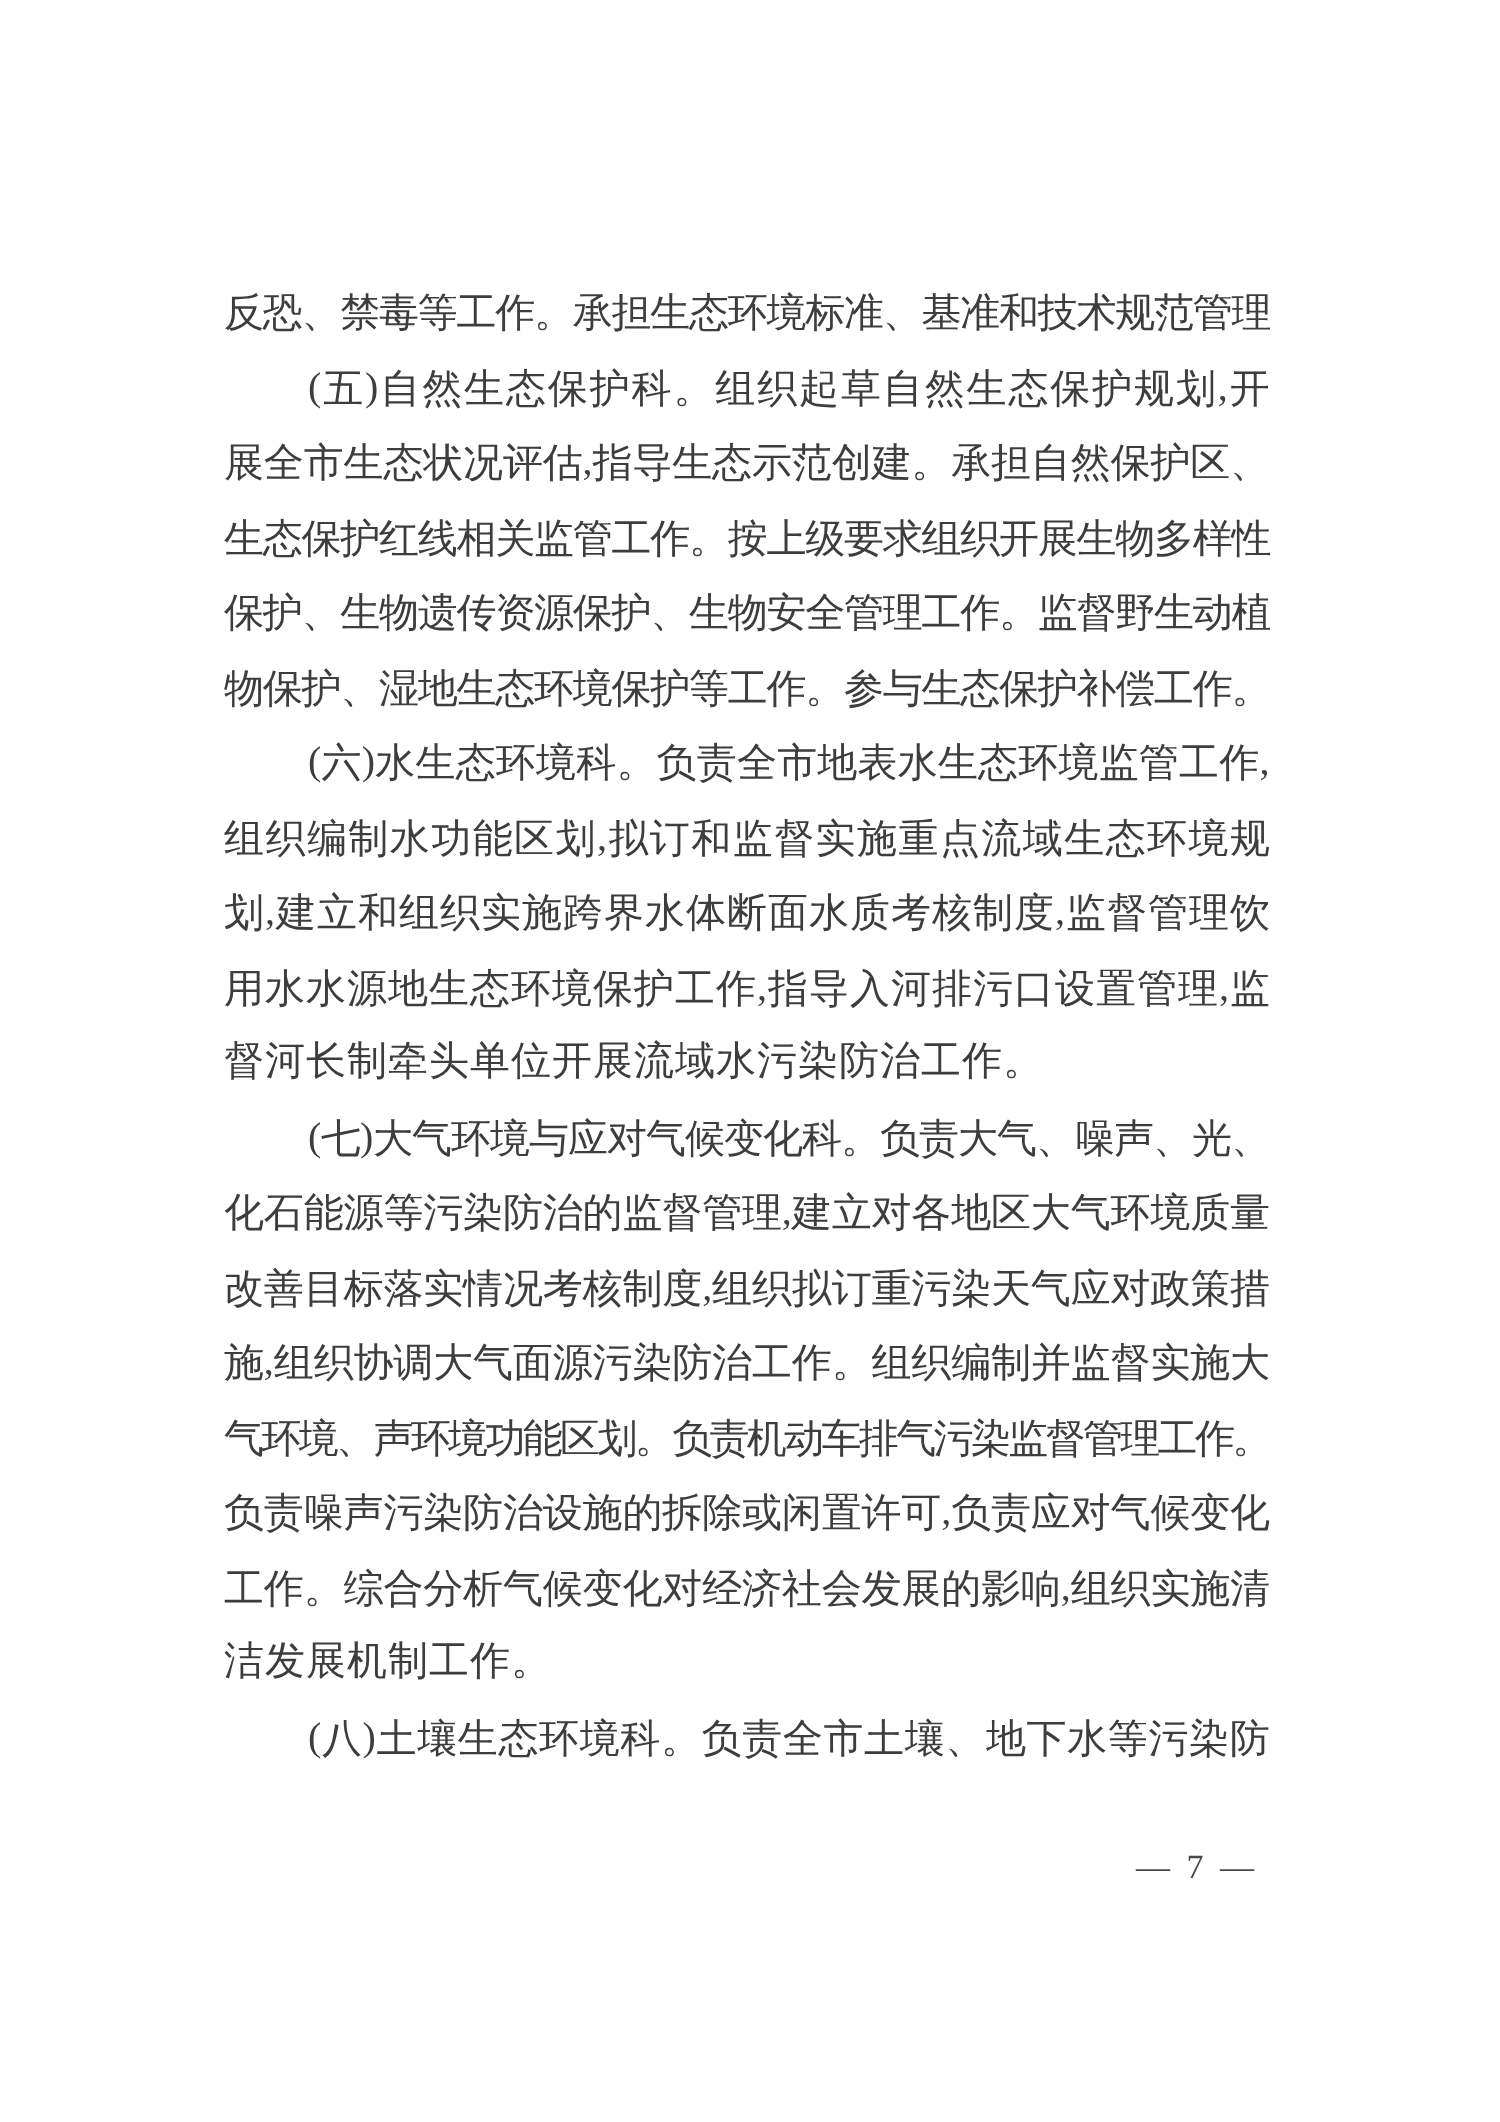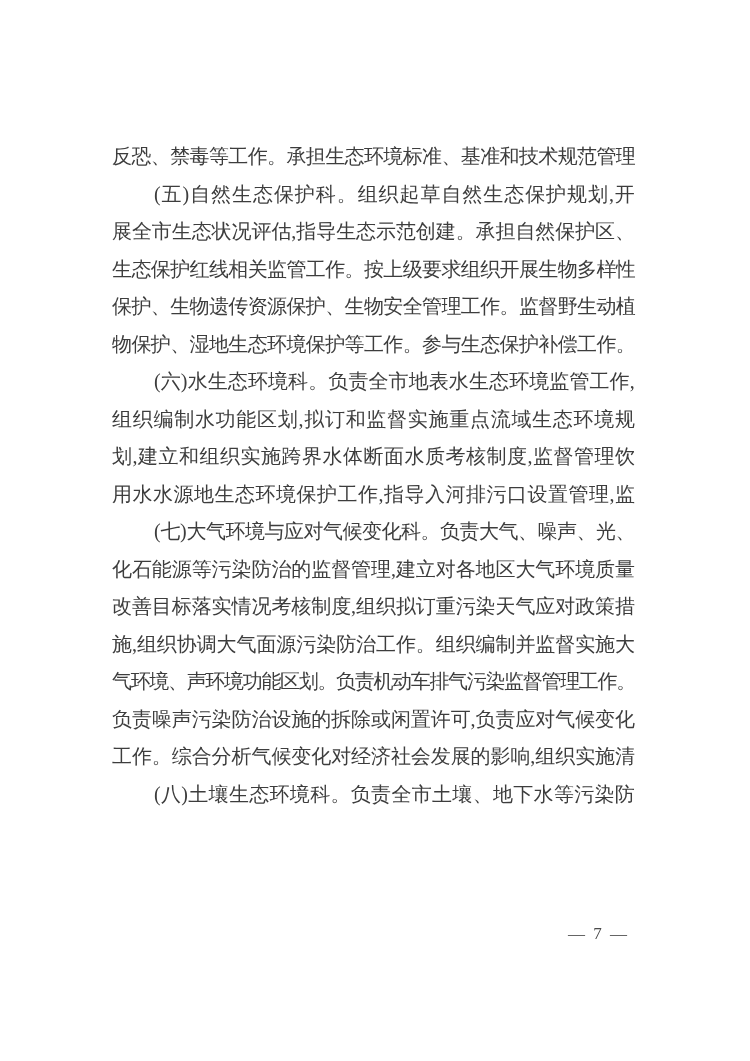--- a/index.html
+++ b/index.html
@@ -339,20 +339,21 @@
         <span>排</span>
         <span>污</span>
         <span>口</span>
         <span>设</span>
         <span>置</span>
         <span>管</span>
         <span>理</span>
         <span>,</span>
         <span>监</span>
       </div>
+      <div class="line plain">督河长制牵头单位开展流域水污染防治工作。</div>
       <div class="line justify indent">
         <span>(</span>
         <span>七</span>
         <span>)</span>
         <span>大</span>
         <span>气</span>
         <span>环</span>
         <span>境</span>
         <span>与</span>
         <span>应</span>
@@ -542,20 +543,21 @@
         <span>的</span>
         <span>影</span>
         <span>响</span>
         <span>,</span>
         <span>组</span>
         <span>织</span>
         <span>实</span>
         <span>施</span>
         <span>清</span>
       </div>
+      <div class="line plain">洁发展机制工作。</div>
       <div class="line justify indent">
         <span>(</span>
         <span>八</span>
         <span>)</span>
         <span>土</span>
         <span>壤</span>
         <span>生</span>
         <span>态</span>
         <span>环</span>
         <span>境</span>

